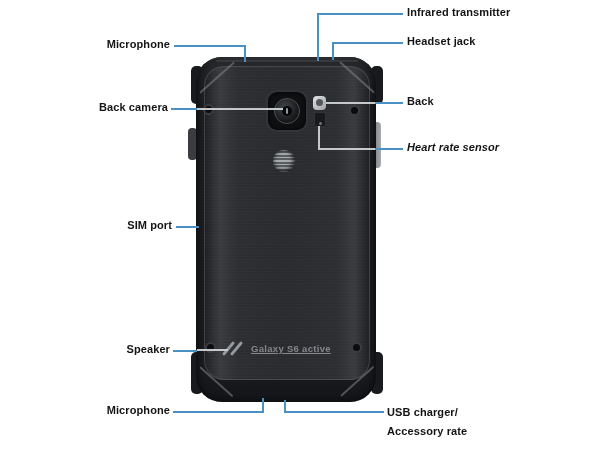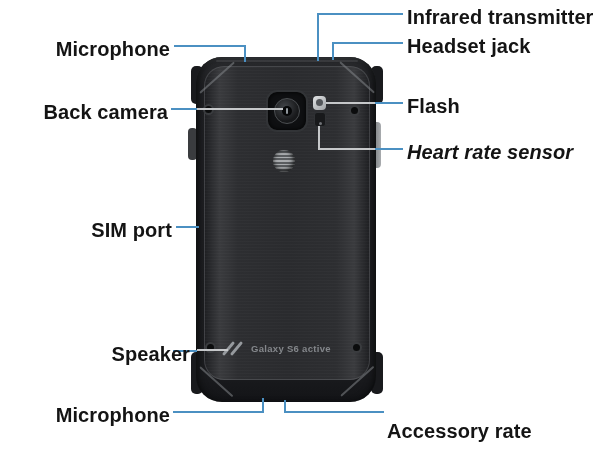--- a/index.html
+++ b/index.html
@@ -2,21 +2,21 @@
 <html><head>
 <meta charset="utf-8">
 <style>
   html,body{margin:0;padding:0;background:#fff;}
   .stage{
     position:relative;width:600px;height:450px;background:#ffffff;overflow:hidden;
     font-family:"Liberation Sans", sans-serif;
   }
   
   .lbl{
-    position:absolute;font-size:20px;font-weight:700;color:#141414;
+    position:absolute;font-size:11px;font-weight:700;color:#141414;
     white-space:nowrap;letter-spacing:0.1px;
   }
   .lbl.two{line-height:19px;white-space:normal;}
   
   .ln{position:absolute;}
   .blue{background:#4b90c2;}
   .gray{background:#c6c8ca;}
   
   .phone-body{
     position:absolute;left:196px;top:57px;width:180px;height:345px;border-radius:26px;
@@ -72,21 +72,21 @@
     background:#18191b;border:1px solid #303235;box-sizing:border-box;
   }
   .hr-dot{position:absolute;left:4px;top:9px;width:3px;height:3px;border-radius:50%;background:#6f7276;}
   .att-globe{
     position:absolute;left:273px;top:150px;width:22px;height:22px;border-radius:50%;
     background:repeating-linear-gradient(180deg,#a9acaf 0 1.5px,#5a5d60 1.5px 3.5px);
     box-shadow:inset 0 0 4px rgba(0,0,0,0.65), inset -2px -2px 4px rgba(0,0,0,0.45);
   }
   .brand{
     position:absolute;left:251px;top:343px;font-size:9.5px;color:#84878b;
-    letter-spacing:0.3px;white-space:nowrap;font-weight:700;
+    letter-spacing:0.3px;white-space:nowrap;font-weight:700;text-decoration:underline;
   }
   .slash{position:absolute;width:3px;height:17px;border-radius:2px;background:#969a9e;transform:rotate(40deg);}
   .slash.s1{left:227px;top:340px;}
   .slash.s2{left:235px;top:340px;}
   .top-hl{position:absolute;left:216px;top:60px;width:142px;height:2px;border-radius:1px;background:rgba(255,255,255,0.09);}
 </style>
 </head>
 <body>
 
 <div class="stage">
@@ -162,23 +162,23 @@
   <div class="ln blue" style="left:173px;top:411px;width:91px;height:2px;"></div>
   <div class="ln blue" style="left:262px;top:398px;width:2px;height:15px;"></div>
 
   <div class="ln blue" style="left:284px;top:400px;width:2px;height:13px;"></div>
   <div class="ln blue" style="left:284px;top:411px;width:100px;height:2px;"></div>
 
   <div class="lbl" style="right:430px;top:38px;">Microphone</div>
   <div class="lbl" style="left:407px;top:6px;">Infrared transmitter</div>
   <div class="lbl" style="left:407px;top:35px;">Headset jack</div>
   <div class="lbl" style="right:432px;top:101px;">Back camera</div>
-  <div class="lbl" style="left:407px;top:95px;">Flash</div>
+  <div class="lbl" style="left:407px;top:95px;">Back</div>
   <div class="lbl" style="left:407px;top:141px;font-style:italic;">Heart rate sensor</div>
   <div class="lbl" style="right:428px;top:219px;">SIM port</div>
-  <div class="lbl" style="right:410px;top:343px;text-align:right;">Speaker</div>
+  <div class="lbl" style="right:430px;top:343px;text-align:right;">Speaker</div>
   <div class="lbl" style="right:430px;top:404px;">Microphone</div>
   <div class="lbl two" style="left:387px;top:403px;">
-    <br>
+    <span>USB charger/</span><br>
     <span>Accessory rate</span>
   </div>
 
 </div>
 
 </body></html>

